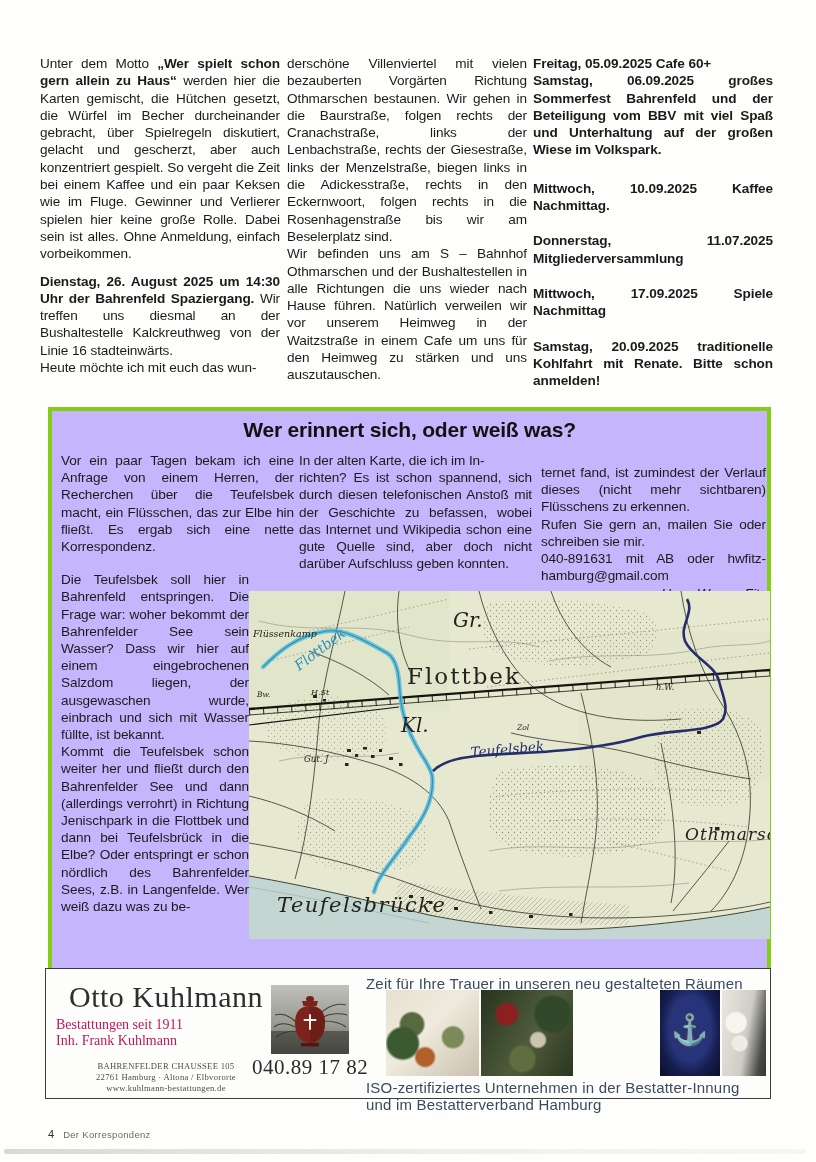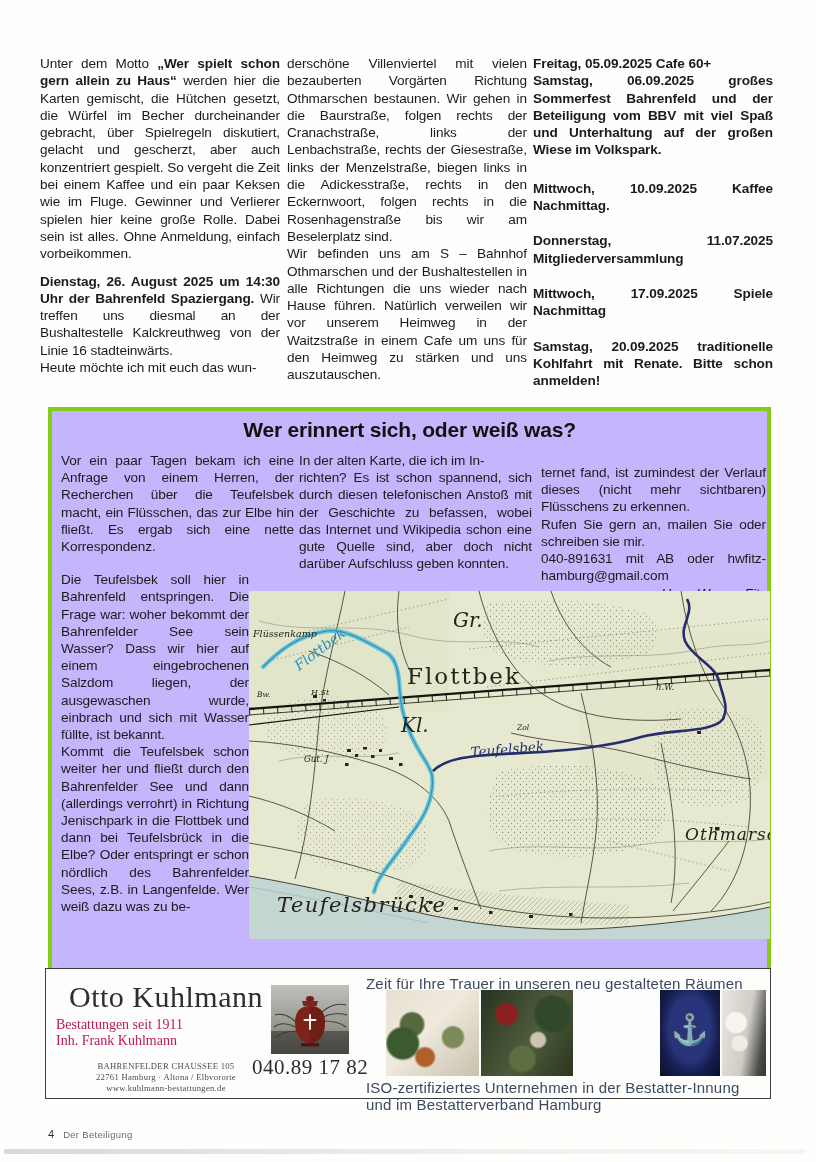--- a/index.html
+++ b/index.html
@@ -312,17 +312,17 @@
       <div class="photo photo3"></div>
       <div class="photo photo4">
         <div class="anchor">⚓</div>
       </div>
       <div class="photo photo5"></div>
     </div>
     <div class="ad-caption cap-bottom">ISO-zertifiziertes Unternehmen in der Bestatter-Innung und im Bestatterverband Hamburg</div>
   </div>
 
   <div class="footer">
-    <span>4</span><span class="pub">Der Beteiligung</span>
+    <span>4</span><span class="pub">Der Korrespondenz</span>
   </div>
   <div class="scan-edge"></div>
 
 </div>
 
 </body></html>

